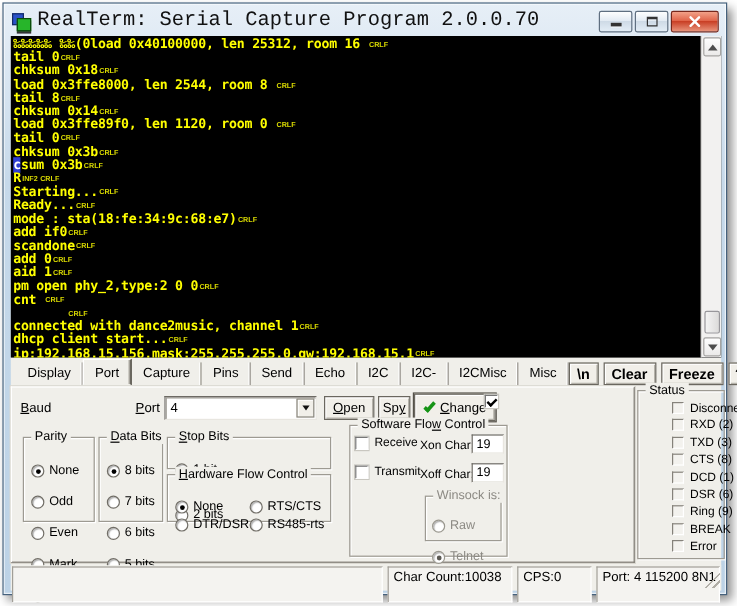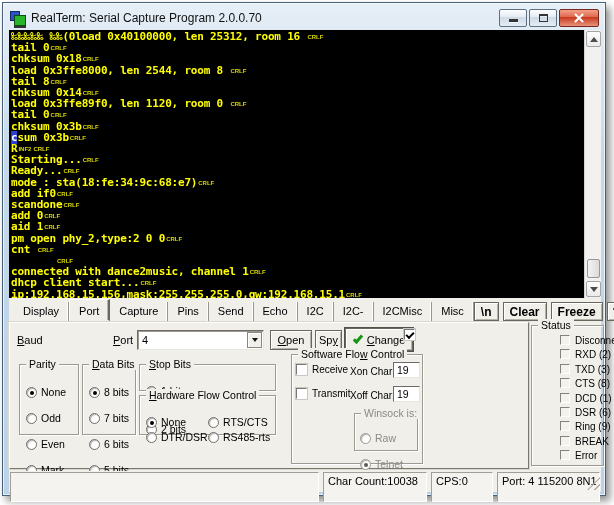--- a/index.html
+++ b/index.html
@@ -7,21 +7,21 @@
 
   
   .window { position:absolute; left:2px; top:2px; width:604px; height:494px;
     background:linear-gradient(#e7eff7,#c6d9ea 30%,#bcd2e6);
     border:1px solid #45617c; box-shadow: inset 0 0 0 1px rgba(255,255,255,.65), 4px 5px 8px rgba(0,0,0,.45);
   }
   .titlebar { position:absolute; left:6px; top:3px; right:6px; height:23px; display:flex; align-items:center; }
   .appicon { width:16px; height:16px; position:relative; margin-right:6px; flex:0 0 auto; }
   .appicon::before { content:""; position:absolute; left:1px; top:1px; width:8px; height:8px; background:#2a52c8; border:1px solid #122a66; }
   .appicon::after { content:""; position:absolute; left:5px; top:5px; width:10px; height:9px; background:#27b52a; border:1px solid #0b4d0c; box-shadow:0 2px 0 #333; }
-  .title-text { font-size:12px; color:#111; white-space:nowrap; }
+  .title-text { font-size:17px; color:#111; white-space:nowrap;font-family:Liberation Mono, monospace; }
   .capbtns { margin-left:auto; display:flex; gap:2px; }
   .capbtn { height:18px; border-radius:2px; display:flex; align-items:center; justify-content:center; cursor:default; }
   .capbtn.min,.capbtn.max { width:28px; border:1px solid #5f6f80; background:linear-gradient(#fdfefe,#e3ebf3 45%,#cdd9e5 46%,#e3edf6); }
   .capbtn.close { width:40px; border:1px solid #77281c; background:linear-gradient(#f2a188,#e0654a 45%,#c73a20 46%,#e8937a); }
   .g-min { width:9px; height:3px; background:#333; margin-top:6px; box-shadow:0 1px 0 rgba(255,255,255,.6); }
   .g-max { width:9px; height:8px; border:1px solid #333; border-top:2px solid #333; background:transparent; }
   .g-close { position:relative; width:10px; height:10px; }
   .g-close::before,.g-close::after { content:""; position:absolute; left:4px; top:-1px; width:2px; height:12px; background:#fff; border-radius:1px; }
   .g-close::before { transform:rotate(45deg); } .g-close::after { transform:rotate(-45deg); }
 

